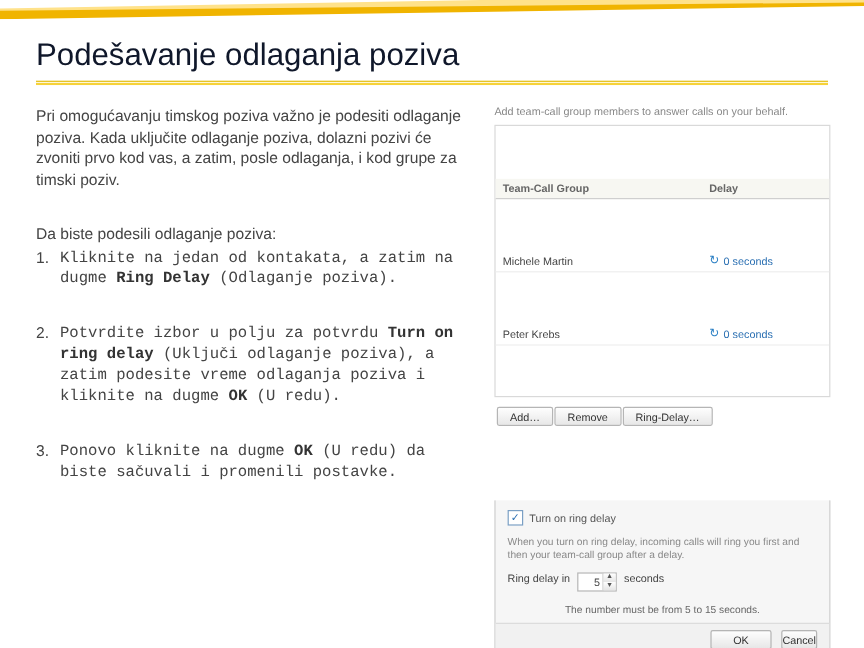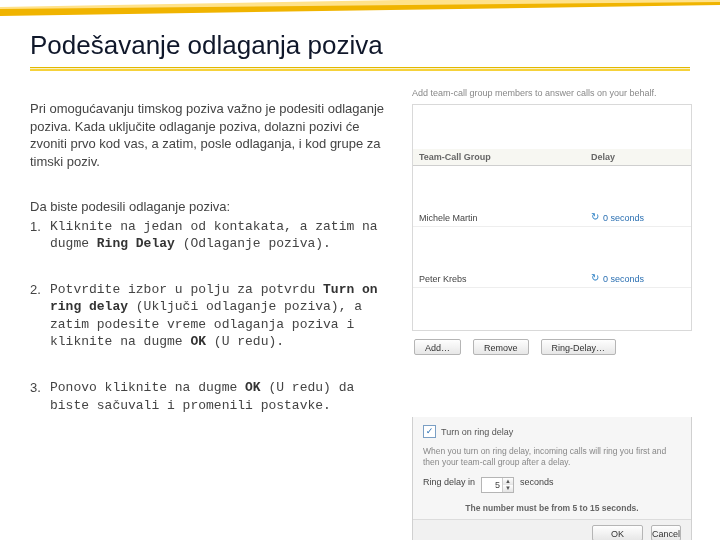--- a/index.html
+++ b/index.html
@@ -39,21 +39,21 @@
   .content {
     display: flex;
     gap: 14px;
   }
   .leftcol {
     flex: 0 0 368px;
     font-size: 13px;
     line-height: 1.35;
     color: #444;
   }
-  .leftcol p { margin: 12px 0 28px 0; }
+  .leftcol p { margin: 0 0 28px 0; }
   .leftcol .step { margin: 0 0 28px 0; }
   .leftcol .step .num {
     float: left;
     width: 20px;
   }
   .leftcol .step .body {
     display: block;
     margin-left: 20px;
     font-family: Liberation Mono, monospace;
   }
@@ -93,21 +93,21 @@
   }
   .refresh-icon::before {
     content: "↻";
     position: absolute;
     top: -3px; left: 0;
     color: #2a7fc4;
     font-size: 10px;
   }
   .btnrow {
     display: flex;
-    gap: 12px;
+    gap: 1px;
     margin-top: 8px;
     justify-content: flex-start;
     padding-left: 2px;
   }
   .winbtn {
     border: 1px solid #b5b5b5;
     background: linear-gradient(#fefefe, #e7e7e7);
     border-radius: 2px;
     padding: 1px 10px;
     font-size: 9px;
@@ -181,21 +181,21 @@
     font-size: 6px;
     line-height: 7px;
     text-align: center;
     background: linear-gradient(#fefefe,#e4e4e4);
     color: #555;
   }
   .warn {
     color: #666;
     font-size: 8.5px;
     text-align: center;
-    font-weight: 700;
+    font-weight: 400;
     margin-bottom: 6px;
   }
   .panel2 .footer {
     border-top: 1px solid #dcdcdc;
     display: flex;
     justify-content: flex-end;
     gap: 8px;
     padding-top: 5px;
     margin: 0 -10px -6px -10px;
     padding-right: 10px;

